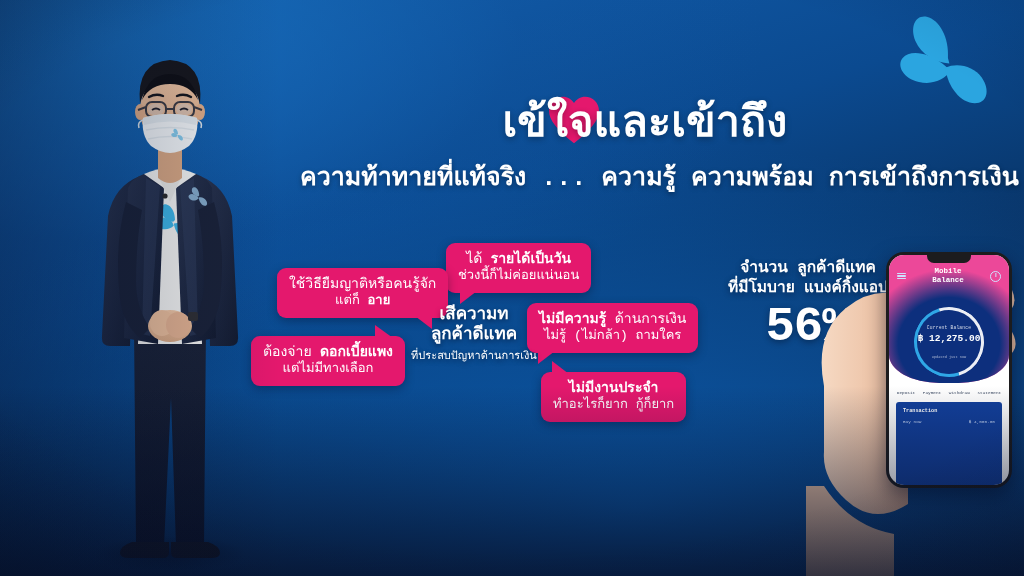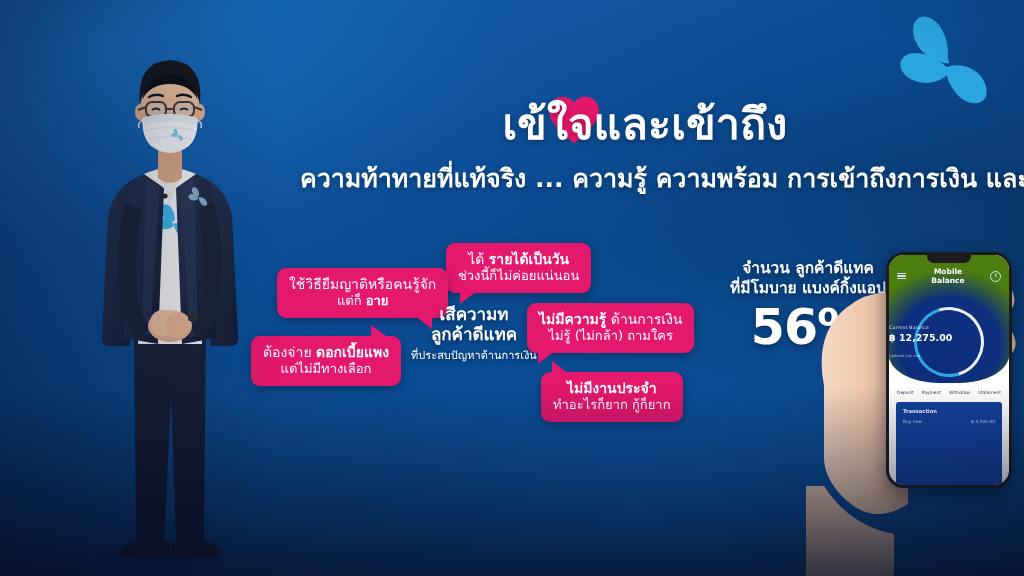--- a/index.html
+++ b/index.html
@@ -4,20 +4,21 @@
 <title>dtac presentation slide</title>
 <style>
   html,body{margin:0;padding:0;background:#000;}
   body{font-family:"DejaVu Sans","Liberation Sans",sans-serif;}
   #stage{
     position:relative;width:1024px;height:576px;overflow:hidden;
     background:
       radial-gradient(120% 95% at 62% 88%, rgba(11,92,176,.95) 0%, rgba(11,86,164,.55) 38%, rgba(8,52,110,0) 66%),
       radial-gradient(90% 80% at 10% 6%, rgba(24,110,190,.85) 0%, rgba(17,85,160,.25) 45%, rgba(0,0,0,0) 72%),
       linear-gradient(162deg,#1462ad 0%,#0f55a0 20%,#0b4a90 38%,#093a72 55%,#0a2c58 70%,#0b1f42 84%,#0c1530 100%);
+    font-family: Liberation Mono, monospace;
   }
   
   .vignette{position:absolute;inset:0;pointer-events:none;
     background:
       radial-gradient(135% 120% at 50% 45%, rgba(0,0,0,0) 42%, rgba(3,9,26,.42) 82%, rgba(2,6,20,.72) 100%);
   }
   .botshade{position:absolute;left:0;right:0;bottom:0;height:190px;pointer-events:none;
     background:linear-gradient(to top, rgba(6,14,38,.78), rgba(6,14,38,0));}
   .leftshade{position:absolute;left:0;top:0;bottom:0;width:280px;pointer-events:none;
     background:linear-gradient(to right, rgba(5,16,44,.40), rgba(5,16,44,0));}
@@ -76,38 +77,38 @@
   .person{position:absolute;left:72px;top:26px;width:196px;height:544px;}
 
   
   .handwrap{position:absolute;left:806px;top:236px;width:218px;height:340px;}
   .phone{position:absolute;left:80px;top:16px;width:120px;height:230px;
     background:#1c1c1e;border-radius:18px;padding:3px;
     box-shadow:0 8px 20px rgba(0,8,30,.5);}
   .screen{position:relative;width:100%;height:100%;border-radius:15px;overflow:hidden;background:#fff;}
   .notch{position:absolute;left:50%;transform:translateX(-50%);top:0;width:44px;height:8px;
     background:#1c1c1e;border-radius:0 0 7px 7px;z-index:6;}
-  .ph-top{position:relative;height:128px;background:#4d7c0f;
+  .ph-top{position:relative;height:128px;background:#ec4899;
     border-radius:0 0 42% 42%/0 0 22% 22%;overflow:hidden;}
   .ph-top:after{content:"";position:absolute;left:-18%;top:14px;width:136%;height:150px;
     background:radial-gradient(closest-side,#0d2f7d 62%,rgba(13,47,125,0) 100%);}
   .ph-bar{position:absolute;top:12px;left:0;right:0;display:flex;align-items:center;
     justify-content:space-between;padding:0 8px;z-index:3;}
   .ph-title{flex:1;text-align:center;color:#fff;font-size:7.5px;font-weight:700;line-height:1.2;}
   .ham{width:9px;height:7px;display:flex;flex-direction:column;justify-content:space-between;}
   .ham i{display:block;height:1.3px;background:#cfe0ff;border-radius:1px;}
   .pwr{width:9px;height:9px;border:1.3px solid #cfe0ff;border-radius:50%;position:relative;}
   .pwr:after{content:"";position:absolute;left:50%;top:1px;transform:translateX(-50%);
     width:1.3px;height:4px;background:#cfe0ff;}
   .ring{position:absolute;left:50%;top:52px;transform:translateX(-50%);
     width:64px;height:64px;border-radius:50%;
     border:3.5px solid rgba(255,255,255,.92);
     border-bottom-color:#2fa7e6;border-left-color:#2fa7e6;
     transform:translateX(-50%) rotate(28deg);z-index:4;}
-  .bal{position:absolute;left:0;right:0;top:70px;text-align:left;z-index:5;color:#fff;}
+  .bal{position:absolute;left:0;right:0;top:70px;text-align:center;z-index:5;color:#fff;}
   .bal .bl{font-size:4.6px;opacity:.82;letter-spacing:.2px;}
   .bal .bv{font-size:9.5px;font-weight:700;margin-top:2px;}
   .bal .bu{font-size:3.6px;opacity:.6;margin-top:11px;}
   .ph-tabs{display:flex;justify-content:space-around;padding:7px 4px 5px;background:#fff;}
   .ph-tabs span{font-size:4.4px;color:#3c4a63;}
   .ph-card{margin:2px 7px 0;background:#13409c;border-radius:3px;padding:6px 7px;height:86px;}
   .ph-card .ct{color:#fff;font-size:5.2px;font-weight:700;}
   .ph-card .cr{display:flex;justify-content:space-between;margin-top:5px;}
   .ph-card .cr span{color:#c5d6f5;font-size:4.4px;}
 </style>

